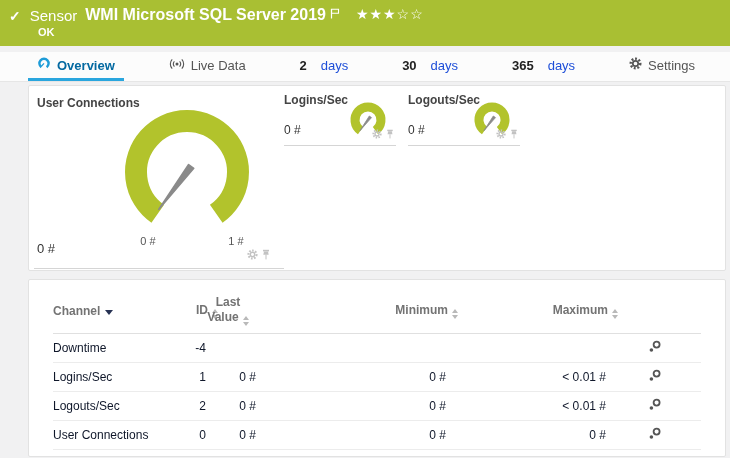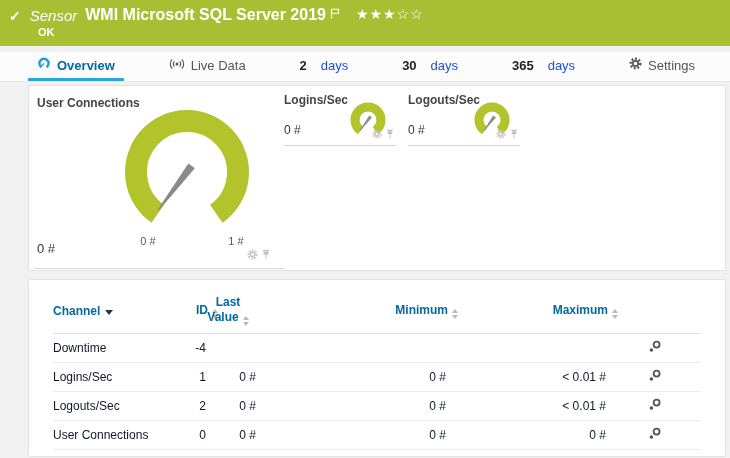--- a/index.html
+++ b/index.html
@@ -3,21 +3,21 @@
 <meta charset="utf-8">
 <style>
   * { margin:0; padding:0; box-sizing:border-box; }
   html,body { width:730px; height:458px; overflow:hidden;
               font-family:"Liberation Sans", sans-serif; background:#f1f1f2; }
 
   
   .banner { height:46px; background:#a9bf33; color:#fff; position:relative; padding:5px 0 0 9px; }
   .banner-row { display:flex; align-items:flex-start; }
   .check { font-size:14px; font-weight:bold; margin-top:3px; }
-  .sensor-word { font-style:italic; font-size:15px; margin:2px 0 0 9px; }
+  .sensor-word { font-size:15px; margin:2px 0 0 9px; }
   .sensor-title { font-size:16px; font-weight:bold; margin:1px 0 0 8px; }
   .flag { margin:0 0 0 4px; }
   .stars { font-size:14px; letter-spacing:1px; margin:1px 0 0 16px; cursor:pointer; }
   .ok-label { position:absolute; left:38px; top:26px; font-size:11px; font-weight:bold; }
 
   
   .tabbar { margin-top:6px; height:30px; background:#fcfcfc; border-bottom:1px solid #e6e6e6;
             display:flex; justify-content:space-between; align-items:stretch; padding:0 26px 0 28px; }
   .tab { display:flex; align-items:center; gap:6px; font-size:13px; color:#555;
          padding:0 9px; cursor:pointer; border-bottom:3px solid transparent; }
@@ -45,21 +45,21 @@
   .tile-small .cur-value { left:0; top:37px; font-size:12px; }
   .scale-lbl { position:absolute; top:147px; width:32px; text-align:center; font-size:11px; color:#555; }
   .scale-start { left:98px; } .scale-end { left:186px; }
   .tile-icons { position:absolute; display:flex; gap:4px; align-items:center; }
   .tile-primary .tile-icons { right:14px; bottom:4px; }
   .tile-small .tile-icons { right:2px; bottom:2px; }
 
   
   .thead, .trow { display:grid; grid-template-columns:115px 50px 40px 200px 160px 85px; align-items:center; }
   .thead { border-bottom:1px solid #e0e0e0; padding-bottom:6px; min-height:40px;
-           font-size:12px; font-weight:bold; color:#0369a1; }
+           font-size:12px; font-weight:bold; color:#737373; }
   .trow { height:29px; border-bottom:1px solid #ececec; font-size:12px; color:#0f172a; }
   .c-left { text-align:left; } .c-right { text-align:right; padding-right:12px; }
   .c-last-h { width:52px; justify-self:end; text-align:center; margin-right:4px; line-height:1.3; }
   .c-last-v { text-align:right; padding-right:2px; }
   .c-icon { padding-left:30px; }
   .hdr-sortable { cursor:pointer; }
   .sorts { display:inline-flex; flex-direction:column; gap:2px; margin-left:4px; vertical-align:1px; }
   .sorts i { display:block; width:0; height:0; border-left:3px solid transparent; border-right:3px solid transparent; }
   .sorts .up { border-bottom:4px solid #b9b9b9; }
   .sorts .dn { border-top:4px solid #b9b9b9; }

